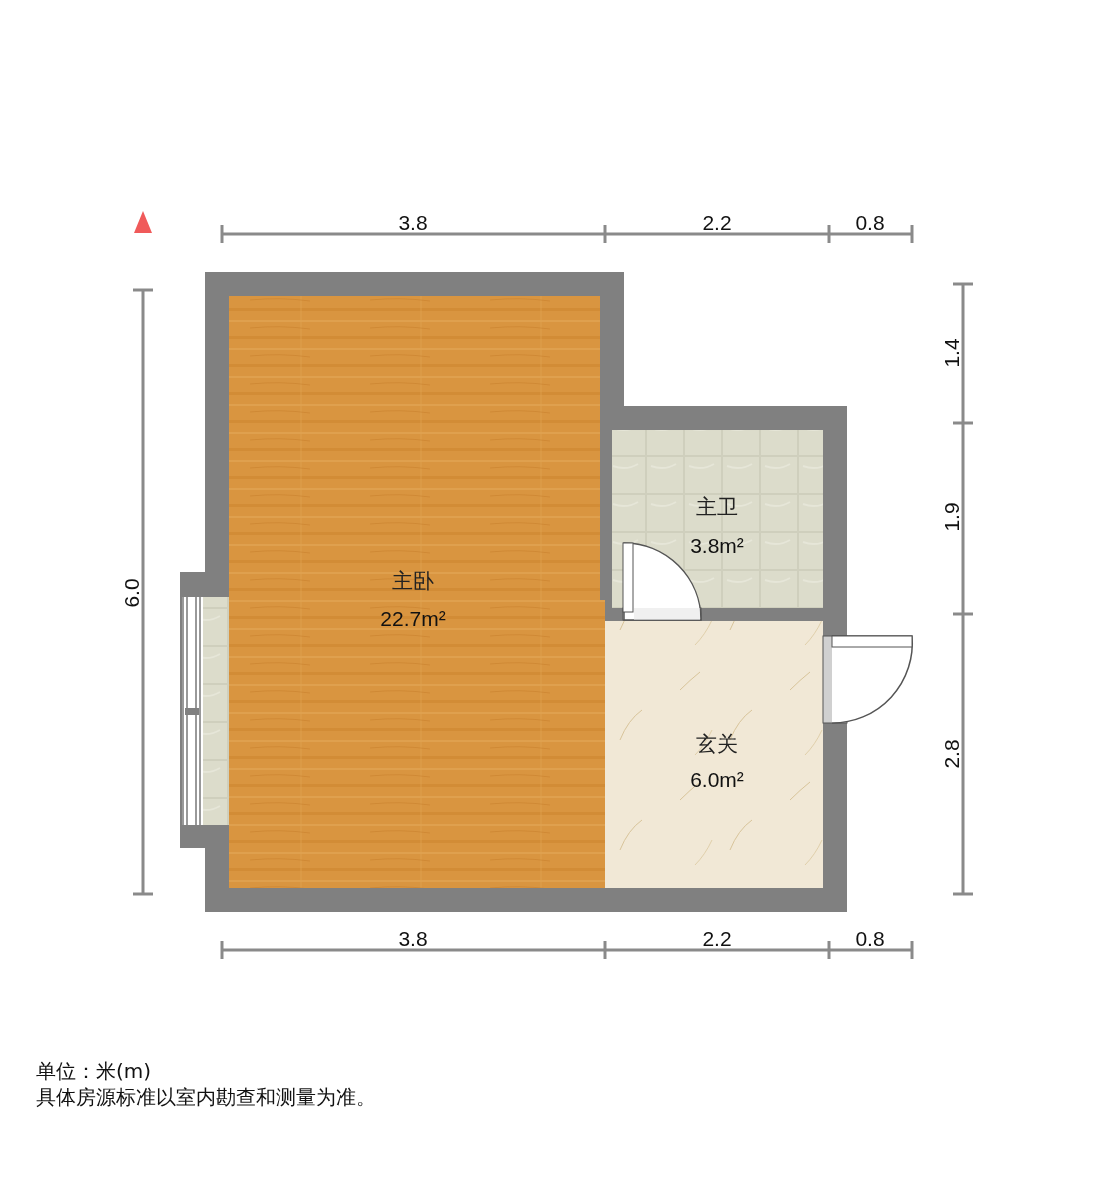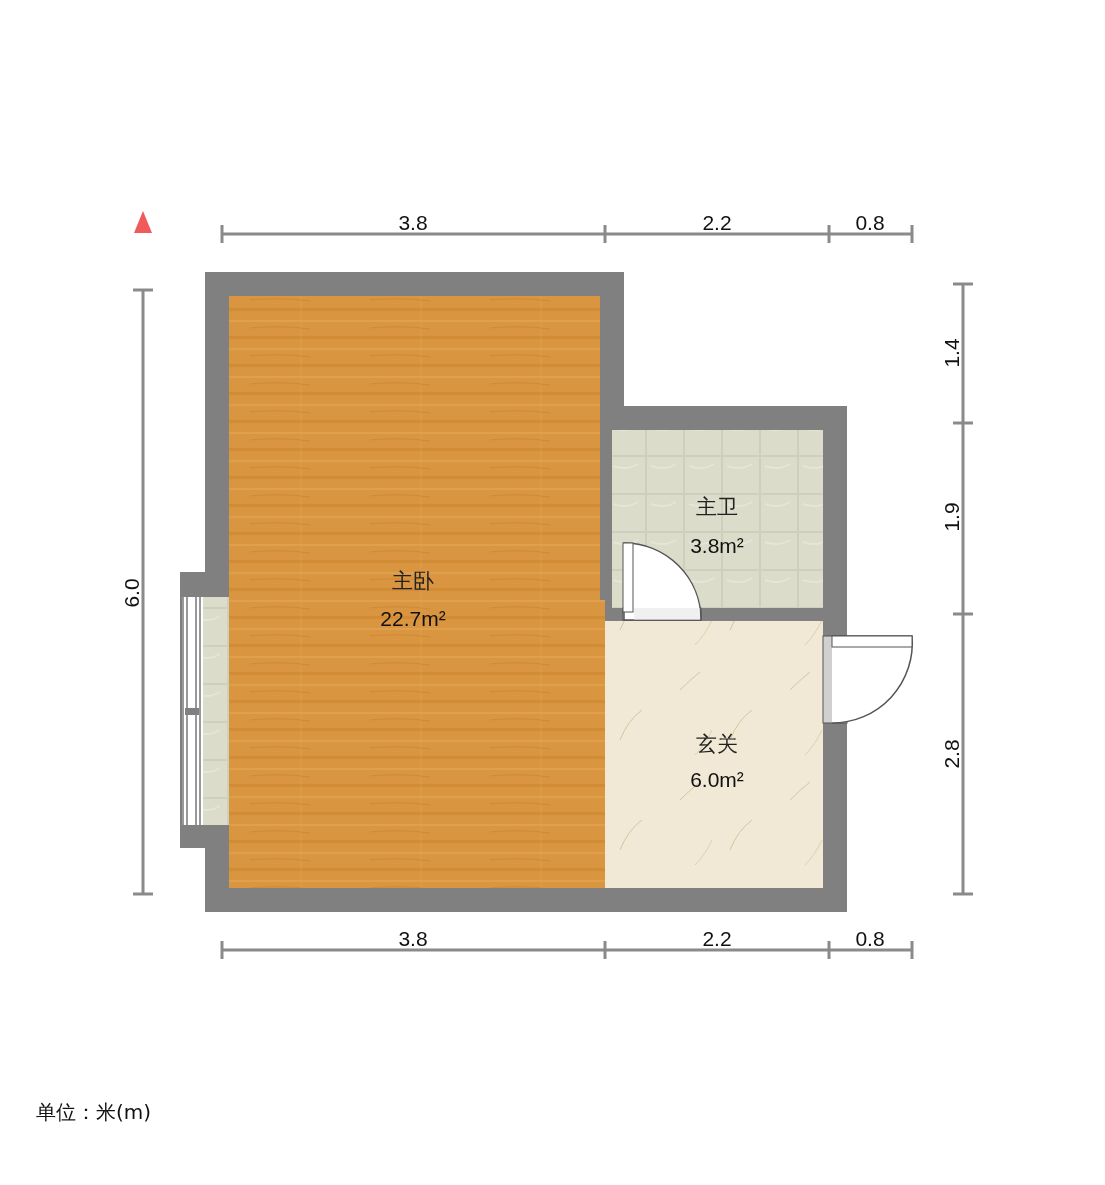--- a/index.html
+++ b/index.html
@@ -3,21 +3,21 @@
 <meta charset="utf-8">
 <style>
   html, body { margin: 0; padding: 0; background: #ffffff; }
   body { width: 1105px; height: 1185px; position: relative; overflow: hidden;
          font-family: "Liberation Sans", "DejaVu Sans", sans-serif; }
   svg { position: absolute; left: 0; top: 0; }
   .dim-text { font-family: "Liberation Sans", sans-serif; font-size: 21px; fill: #111; }
   .room-name { font-family: "DejaVu Sans", sans-serif; font-size: 21px; fill: #222; }
   .room-area { font-family: "Liberation Sans", sans-serif; font-size: 21px; fill: #111; }
   .notes { position: absolute; left: 36px; top: 1058px; font-family: "DejaVu Sans", sans-serif;
-           font-size: 20px; line-height: 26px; color: #111; margin-top: 41px; }
+           font-size: 20px; line-height: 26px; color: #111; }
   .notes div { white-space: nowrap; }
 </style>
 </head>
 <body>
 
 <svg width="1105" height="1185" viewBox="0 0 1105 1185">
   <defs>
     <linearGradient id="woodGrad" x1="0" y1="0" x2="0" y2="1">
       <stop offset="0" stop-color="#d48b33"></stop>
       <stop offset="0.5" stop-color="#dc9a45"></stop>
@@ -131,13 +131,14 @@
     <line x1="953" y1="614" x2="973" y2="614"></line>
     <line x1="953" y1="894" x2="973" y2="894"></line>
   </g>
   <text class="dim-text" x="0" y="0" text-anchor="middle" transform="translate(959,353) rotate(-90)">1.4</text>
   <text class="dim-text" x="0" y="0" text-anchor="middle" transform="translate(959,517) rotate(-90)">1.9</text>
   <text class="dim-text" x="0" y="0" text-anchor="middle" transform="translate(959,754) rotate(-90)">2.8</text>
 </svg>
 
 <div class="notes">
   <div>单位：米(m)</div>
+  <div>具体房源标准以室内勘查和测量为准。</div>
 </div>
 
 </body></html>

